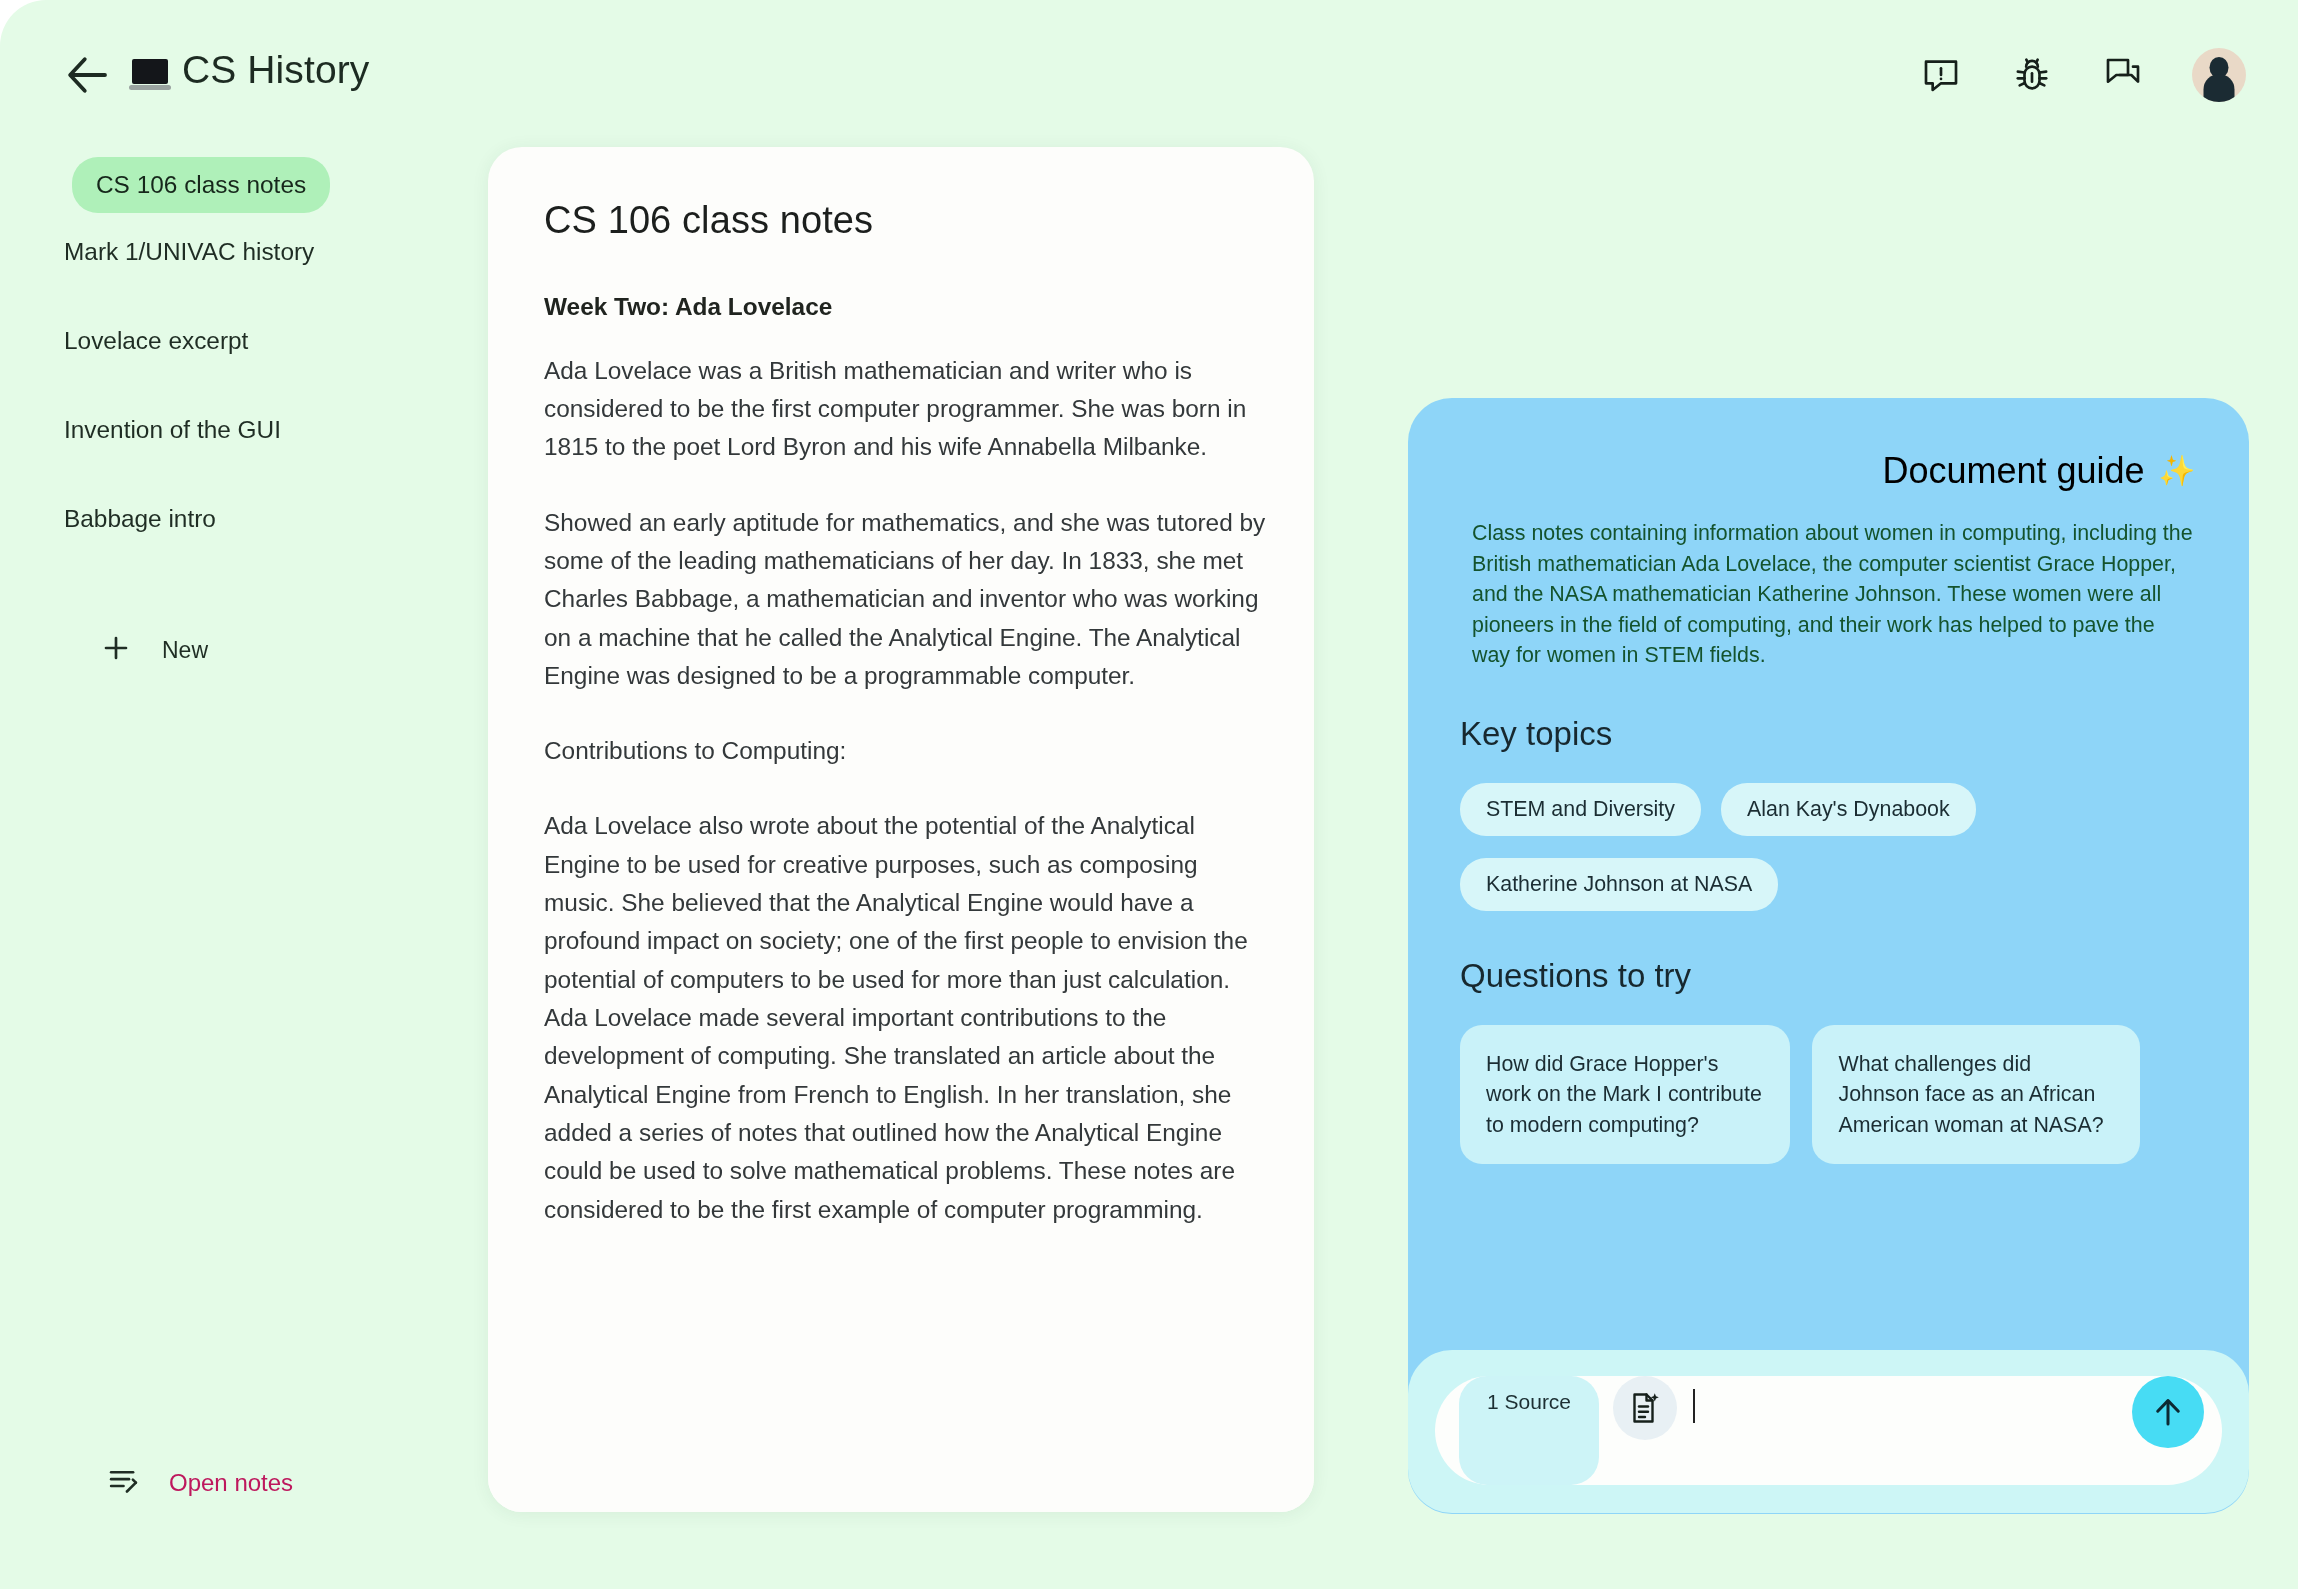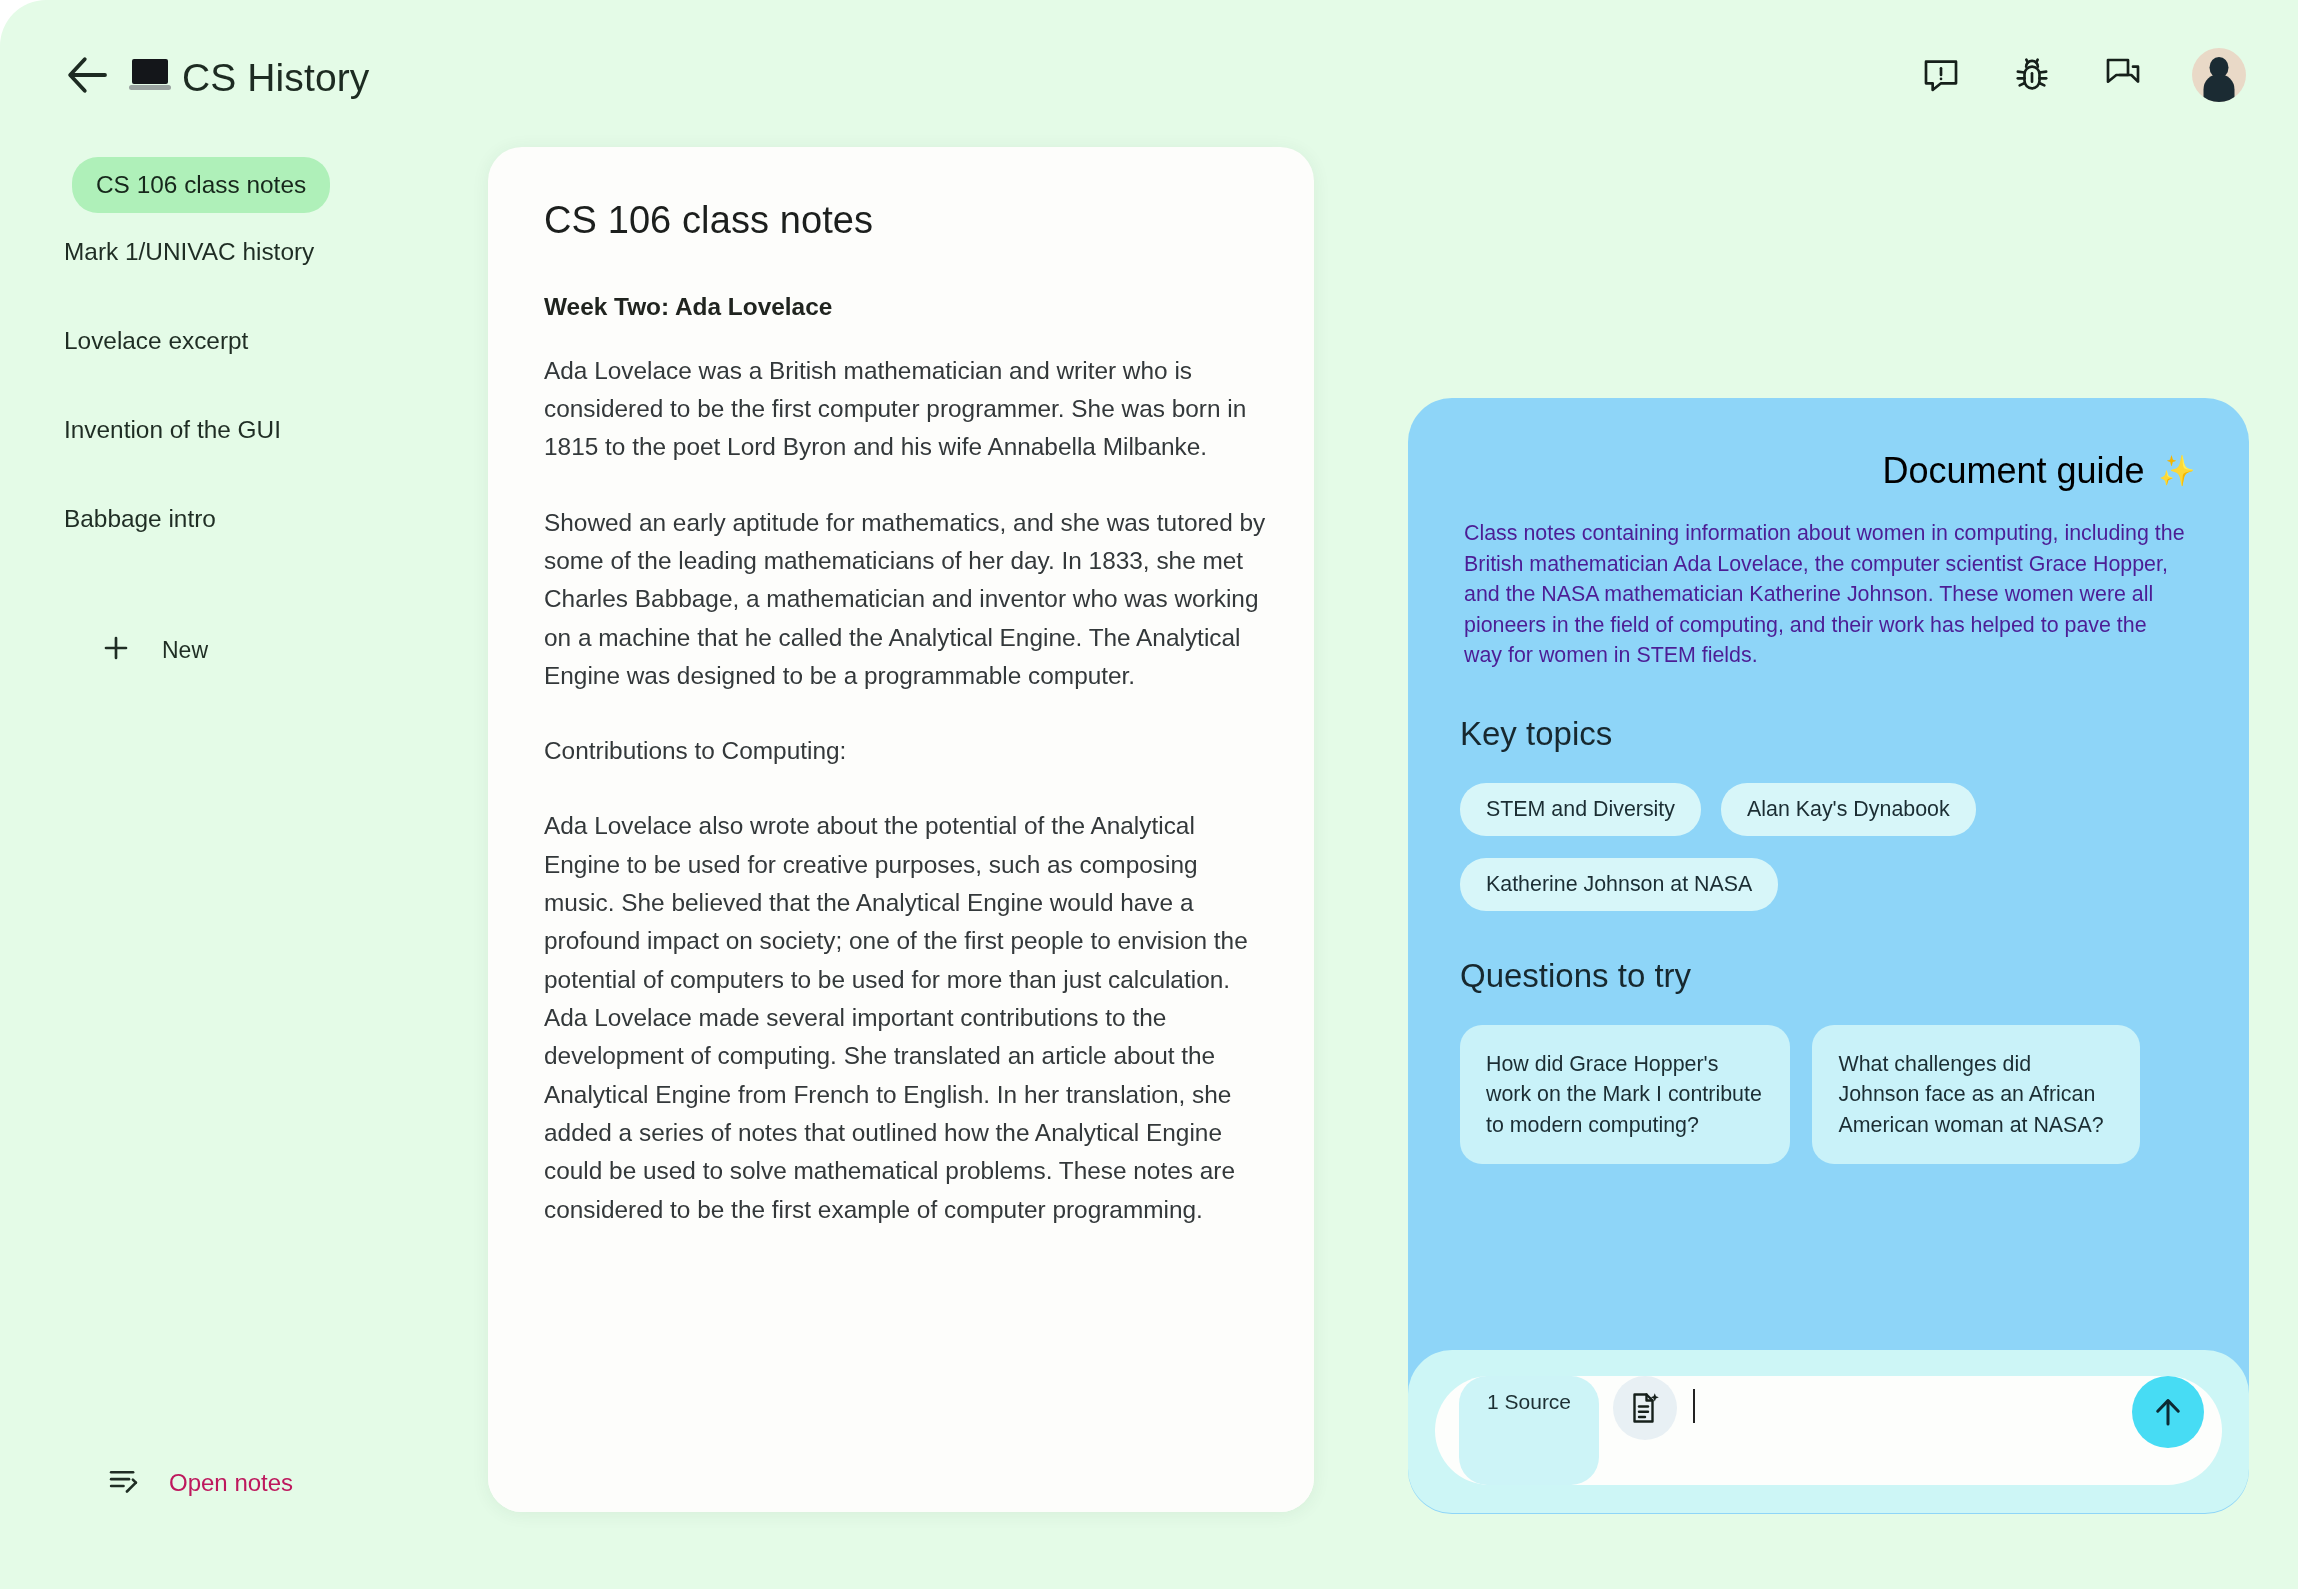--- a/index.html
+++ b/index.html
@@ -38,21 +38,21 @@
     width: 54px; height: 54px;
     cursor: pointer;
   }
   .app-logo {
     position: absolute;
     left: 129px; top: 56px;
     width: 42px; height: 38px;
   }
   .app-title {
     position: absolute;
-    left: 182px; top: 56px;
+    left: 182px; top: 48px;
     font-size: 39px;
     color: #1d2b22;
     letter-spacing: 0.1px;
     white-space: nowrap;
   }
   .header-icons {
     position: absolute;
     right: 52px; top: 48px;
     display: flex;
     align-items: center;
@@ -211,23 +211,23 @@
     margin: 0 0 26px 0;
     font-weight: 400;
     display: flex;
     align-items: center;
     gap: 14px;
     justify-content: flex-end;
   }
   .sparkle { font-size: 30px; line-height: 1; }
   .guide-summary {
     font-size: 21.4px;
-    color: #4c1d95;
+    color: #14532d;
     line-height: 1.43;
-    margin: 0 0 44px 4px;
+    margin: 0 0 44px 12px;
     width: 723px;
   }
   .section-title {
     font-size: 33px;
     color: #17282f;
     margin: 0 0 30px 0;
     font-weight: 400;
   }
   .chips {
     display: flex;

